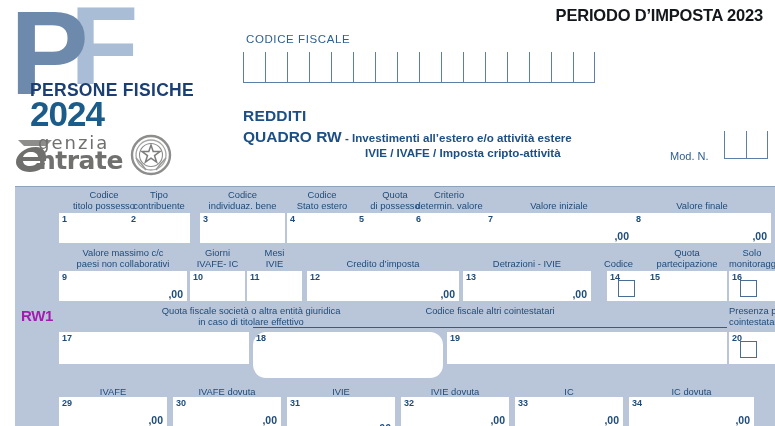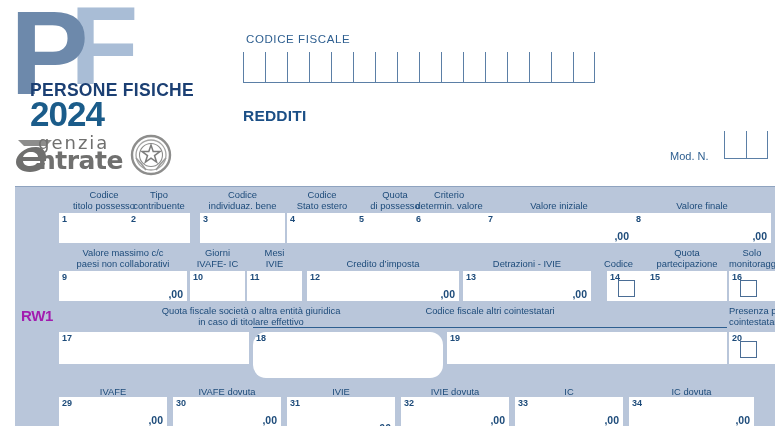--- a/index.html
+++ b/index.html
@@ -319,20 +319,21 @@
         <circle cx="21" cy="21" r="19" fill="none" stroke="#8d8d8c" stroke-width="2.4"></circle>
         <circle cx="21" cy="21" r="15" fill="none" stroke="#a5a5a4" stroke-width="1.3"></circle>
         <circle cx="21" cy="21" r="11.5" fill="none" stroke="#8d8d8c" stroke-width="1.1"></circle>
         <path d="M21 11 L23.2 17.6 L30 17.6 L24.5 21.6 L26.6 28.2 L21 24.2 L15.4 28.2 L17.5 21.6 L12 17.6 L18.8 17.6 Z" fill="none" stroke="#7d7d7c" stroke-width="1.5"></path>
         <path d="M6 24 Q12 30 16 36" fill="none" stroke="#9a9a99" stroke-width="1.6"></path>
         <path d="M36 24 Q30 30 26 36" fill="none" stroke="#9a9a99" stroke-width="1.6"></path>
       </svg>
     </div>
   </div>
 
+  <div class="periodo">PERIODO D’IMPOSTA 2023</div>
 
   <div class="cf-label">CODICE FISCALE</div>
   <div class="cf-grid" id="cf-grid">
       <div class="cf-cell"></div>
       <div class="cf-cell"></div>
       <div class="cf-cell"></div>
       <div class="cf-cell"></div>
       <div class="cf-cell"></div>
       <div class="cf-cell"></div>
       <div class="cf-cell"></div>
@@ -342,20 +343,22 @@
       <div class="cf-cell"></div>
       <div class="cf-cell"></div>
       <div class="cf-cell"></div>
       <div class="cf-cell"></div>
       <div class="cf-cell"></div>
       <div class="cf-cell"></div>
     </div>
 
   <div class="redditi">REDDITI</div>
   <div class="quadro-wrap">
+    <div class="quadro-line1"><span>QUADRO RW</span><span class="quadro-sub"> - </span><span class="quadro-sub">Investimenti all’estero e/o attività estere</span></div>
+    <div class="quadro-line3">IVIE / IVAFE / Imposta cripto-attività</div>
   </div>
 
   <div class="modn-label">Mod. N.</div>
   <div class="modn-grid" id="modn-grid">
       <div class="modn-cell"></div>
       <div class="modn-cell"></div>
     </div>
 </div>
 
 <div class="form-body">

